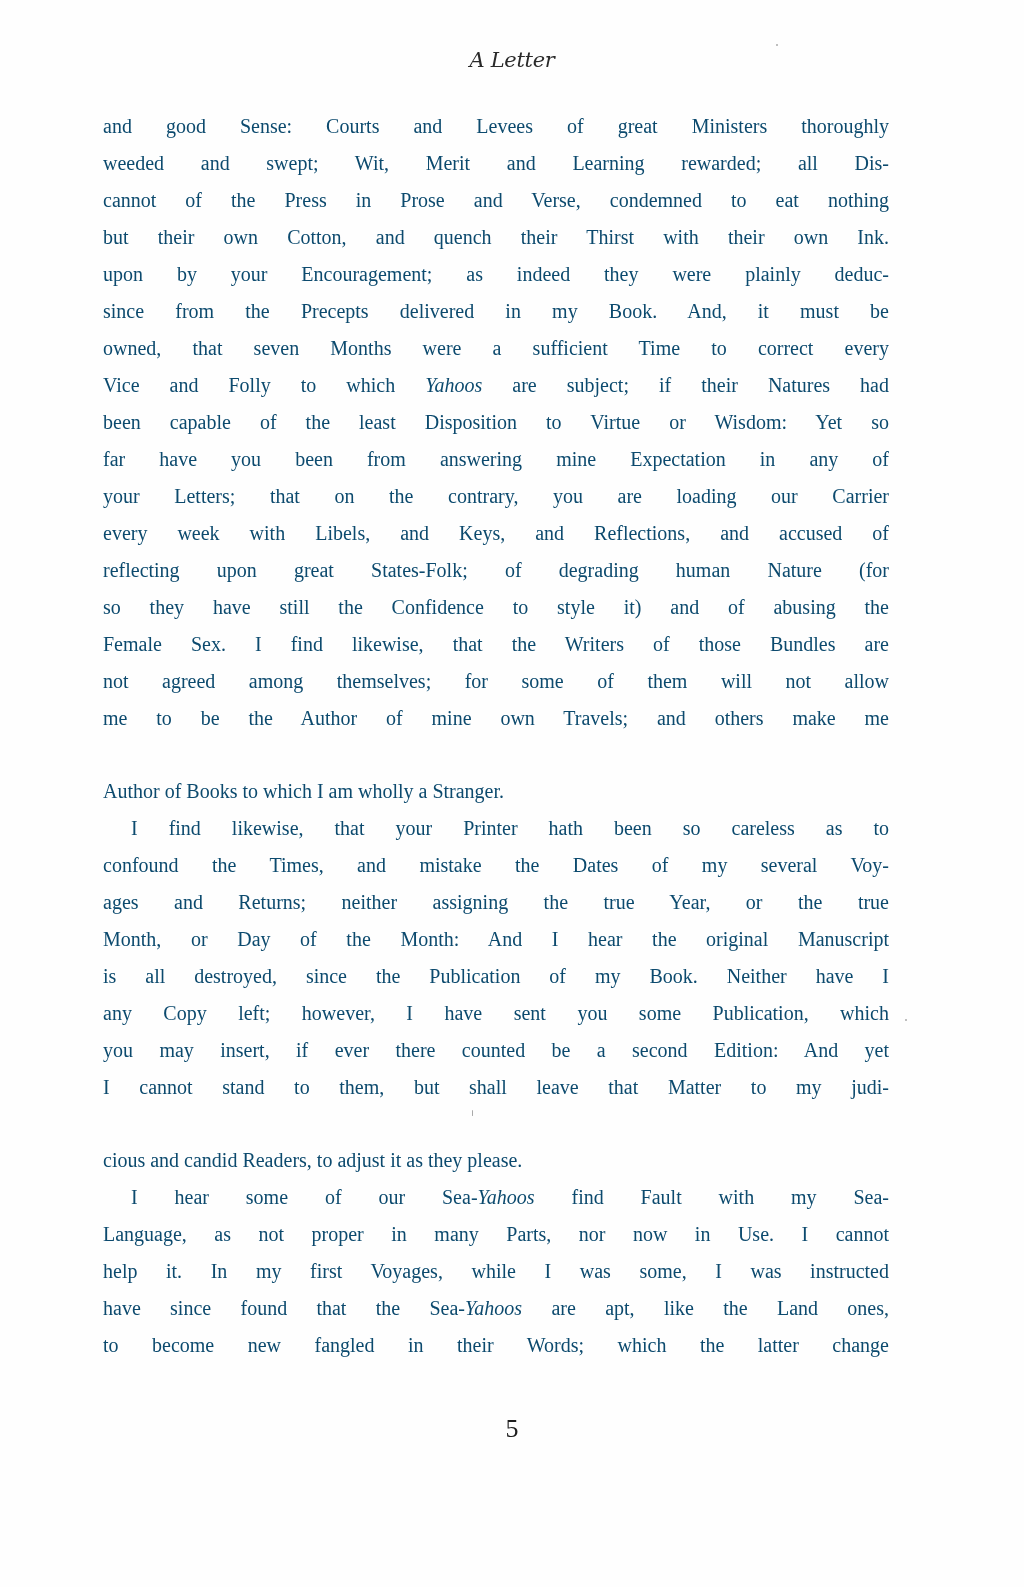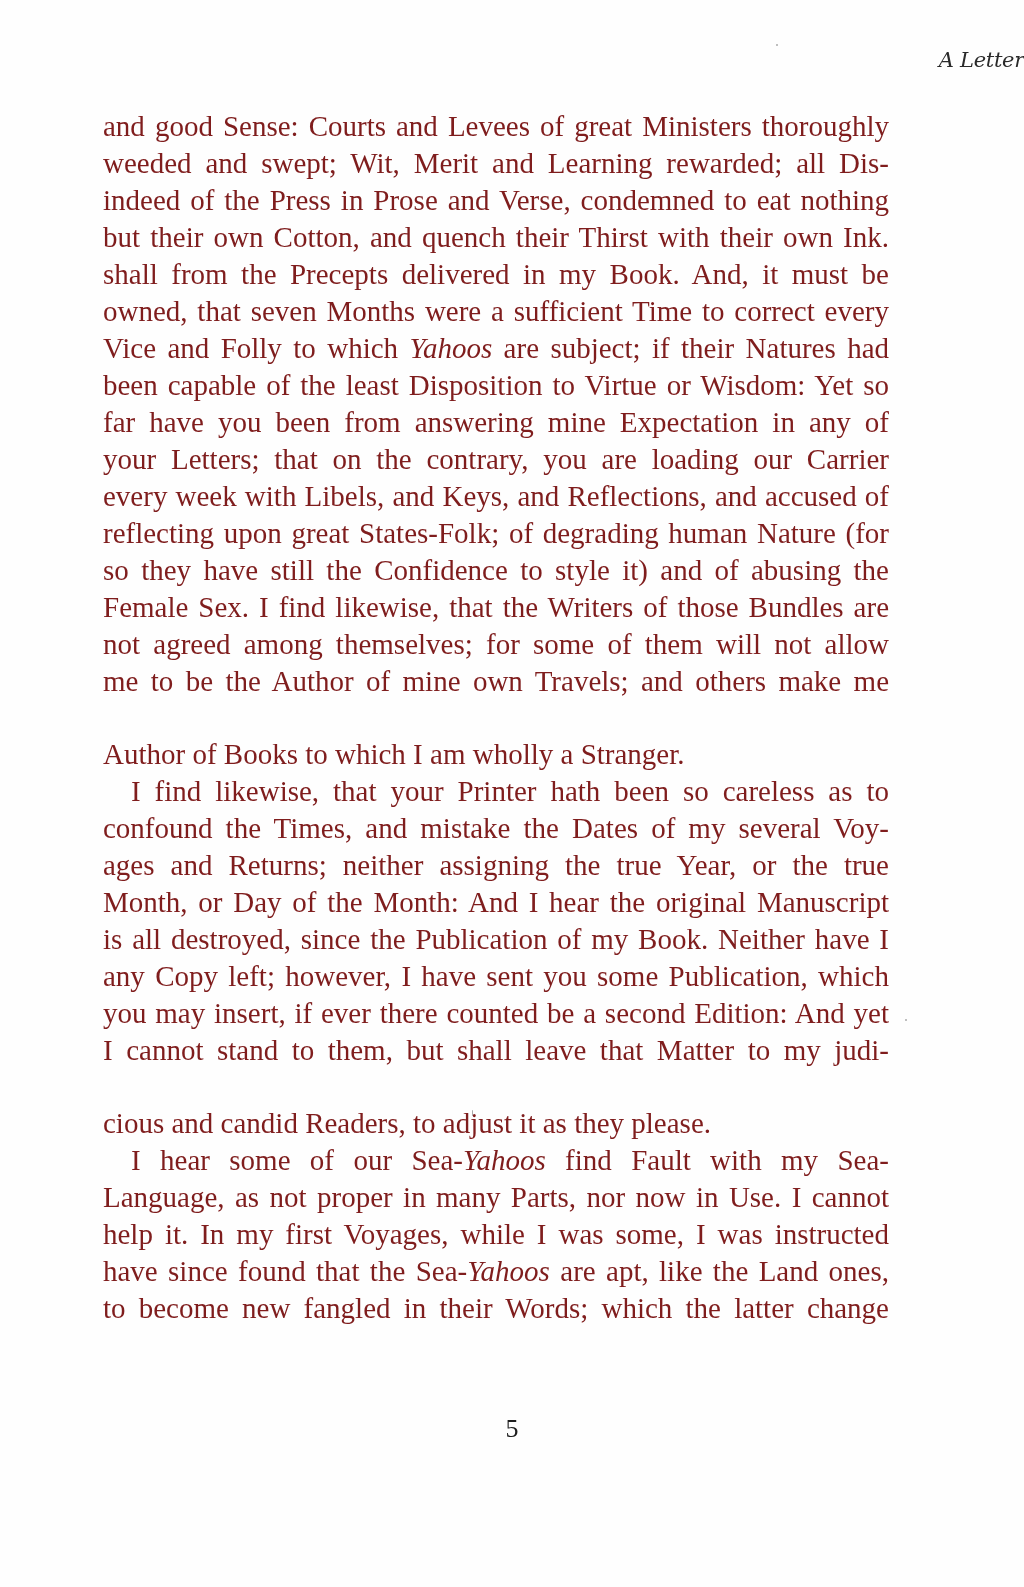--- a/index.html
+++ b/index.html
@@ -1,49 +1,50 @@
 <!DOCTYPE html>
 <html><head>
 <meta charset="utf-8">
 <style>
   html, body { margin: 0; padding: 0; background: #ffffff; }
   body { width: 1024px; height: 1587px; position: relative; overflow: hidden; }
   .page { position: absolute; left: 0; top: 0; width: 1024px; height: 1587px; background: #fefefe; }
   .running-head {
-    position: absolute; left: 0; width: 1024px; top: 48px; text-align: right;
+    position: absolute; left: 0; width: 1024px; top: 48px; text-align: center;
     font-family: "DejaVu Serif", "Liberation Serif", serif; font-style: italic;
     font-size: 21px; color: #2a2a2a; letter-spacing: -0.3px;
   }
   .body-text {
     position: absolute; left: 103px; top: 108px; width: 786px;
-    font-family: "Liberation Serif", serif; font-size: 29px; line-height: 37px;
-    color: #7f1d1d;
+    font-family: "Liberation Serif", serif; font-size: 20px; line-height: 37px;
+    color: #0c4a6e;
   }
   .line { display: block; white-space: nowrap; text-align: justify; text-align-last: justify; height: 37px; }
   .line.last { text-align-last: left; margin-top: 36px; }
   .line.indent { padding-left: 28px; }
   .line i { font-style: italic; }
   .folio {
     position: absolute; left: 0; width: 1024px; top: 1414px; text-align: center;
     font-family: "Liberation Serif", serif; font-size: 26px; color: #1e1e1e;
   }
   .speck { position: absolute; width: 2px; height: 2px; background: #aaa; border-radius: 1px; }
 </style>
 </head>
 <body>
 
 <div class="page">
   <div class="running-head">A Letter</div>
   <div class="body-text" id="body-text">
       <div>
         <span class="line"><span>and good Sense: Courts and Levees of great Ministers thoroughly</span></span>
         <span class="line"><span>weeded and swept; Wit, Merit and Learning rewarded; all Dis-</span></span>
-        <span class="line"><span>indeed of the Press in Prose and Verse, condemned to eat nothing</span></span>
+        <span class="line"><span>cannot of the Press in Prose and Verse, condemned to eat nothing</span></span>
         <span class="line"><span>but their own Cotton, and quench their Thirst with their own Ink.</span></span>
-        <span class="line"><span>shall from the Precepts delivered in my Book. And, it must be</span></span>
+        <span class="line"><span>upon by your Encouragement; as indeed they were plainly deduc-</span></span>
+        <span class="line"><span>since from the Precepts delivered in my Book. And, it must be</span></span>
         <span class="line"><span>owned, that seven Months were a sufficient Time to correct every</span></span>
         <span class="line"><span>Vice and Folly to which </span><i>Yahoos</i><span> are subject; if their Natures had</span></span>
         <span class="line"><span>been capable of the least Disposition to Virtue or Wisdom: Yet so</span></span>
         <span class="line"><span>far have you been from answering mine Expectation in any of</span></span>
         <span class="line"><span>your Letters; that on the contrary, you are loading our Carrier</span></span>
         <span class="line"><span>every week with Libels, and Keys, and Reflections, and accused of</span></span>
         <span class="line"><span>reflecting upon great States-Folk; of degrading human Nature (for</span></span>
         <span class="line"><span>so they have still the Confidence to style it) and of abusing the</span></span>
         <span class="line"><span>Female Sex. I find likewise, that the Writers of those Bundles are</span></span>
         <span class="line"><span>not agreed among themselves; for some of them will not allow</span></span>

